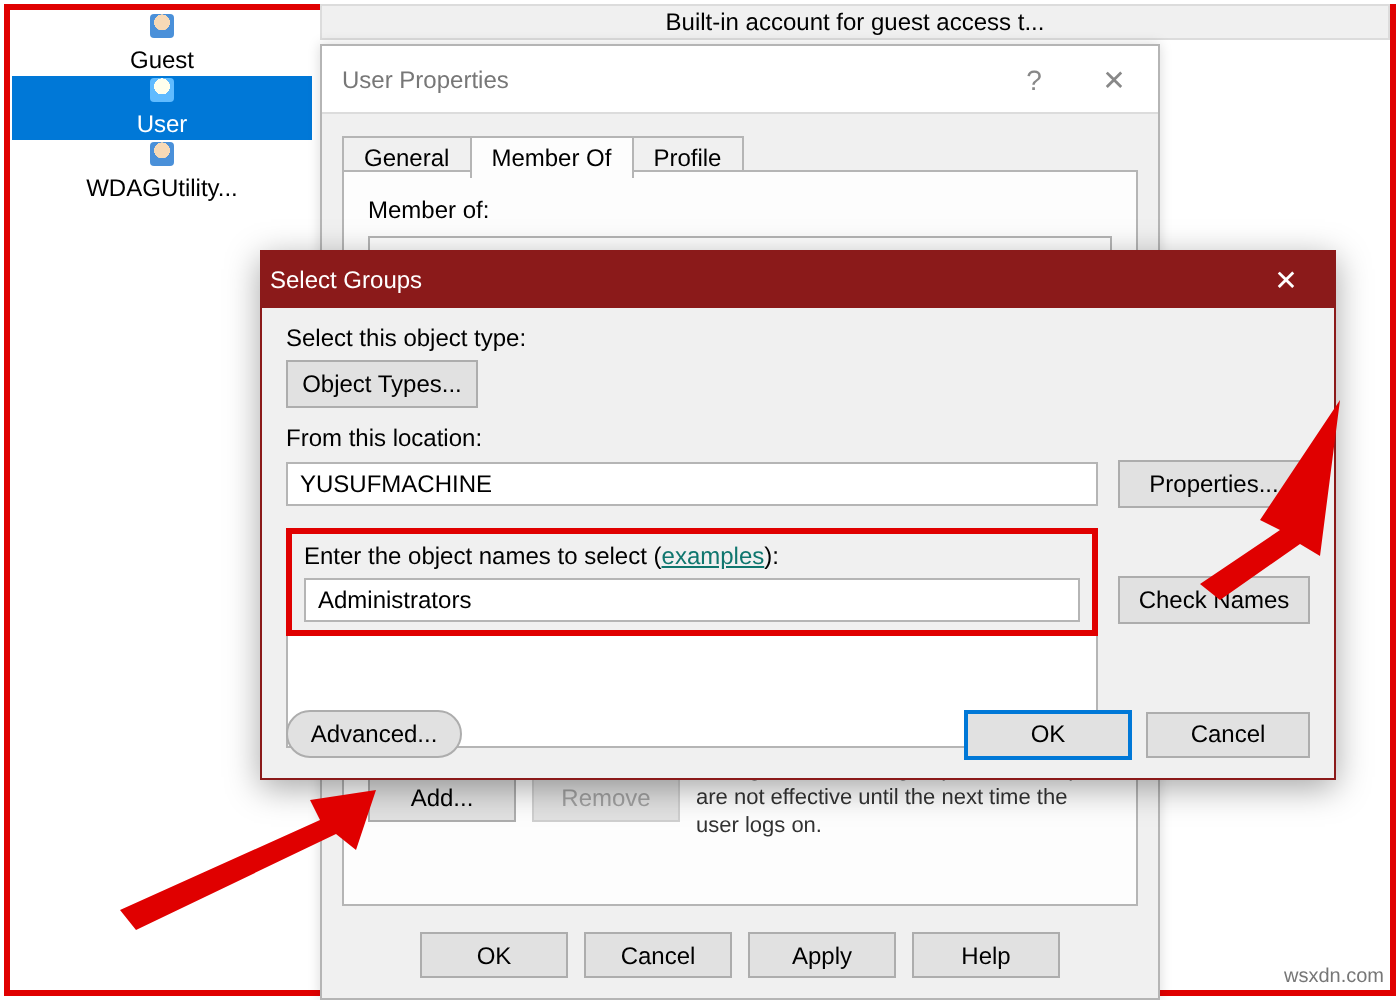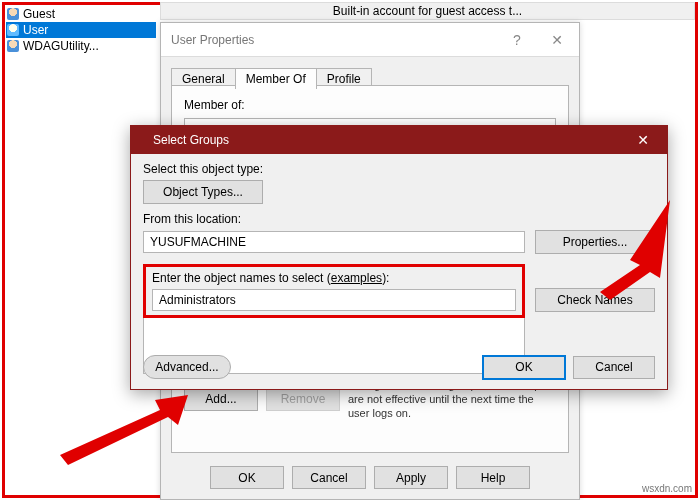--- a/index.html
+++ b/index.html
@@ -1,20 +1,20 @@
 <!DOCTYPE html>
 <html><head>
 <meta charset="utf-8">
 <style>
   * { box-sizing: border-box; font-family: "Segoe UI", Tahoma, sans-serif; font-size: 12px; }
   body { margin: 0; background: #fff; width: 700px; height: 500px; position: relative; overflow: hidden; }
   .red-frame { position: absolute; inset: 2px; border: 3px solid #e00000; }
   .desc-bar { position: absolute; left: 160px; top: 2px; right: 5px; height: 18px; background: #f0f0f0; border: 1px solid #dcdcdc; text-align: center; line-height: 16px; }
   .tree { position: absolute; left: 6px; top: 6px; width: 150px; }
-  .tree-item { display: flex; align-items: center; gap: 4px; padding: 1px 1px; white-space: nowrap; }
+  .tree-item { display: flex; align-items: center; gap: 4px; padding: 1px 12px; white-space: nowrap; flex-direction: column; }
   .tree-item.selected { background: #0078d7; color: #fff; }
   .tree-icon { width: 12px; height: 12px; display: inline-block; }
   .person { background: radial-gradient(circle at 50% 35%, #f7d9b6 40%, transparent 41%), linear-gradient(#4a90d9,#4a90d9); border-radius: 2px; }
   .person.sel { filter: brightness(1.3); }
   
   .dlg1 { position: absolute; left: 160px; top: 22px; width: 420px; height: 478px; background: #f0f0f0; border: 1px solid #b5b5b5; box-shadow: 0 0 6px rgba(0,0,0,0.15); }
   .dlg1-title { height: 34px; background: #fff; border-bottom: 1px solid #dcdcdc; display: flex; align-items: center; justify-content: space-between; padding: 0 2px 0 10px; color: #777; }
   .dlg1-title .wctl { display:flex; }
   .dlg1-title .wbtn { width: 40px; height: 28px; display:flex; align-items:center; justify-content:center; color:#888; font-size:14px; }
   .tabs { display: flex; align-items: flex-end; height: 26px; margin: 6px 0 0 10px; }
@@ -23,32 +23,32 @@
   .tab-body { position: absolute; left: 10px; right: 10px; top: 62px; bottom: 46px; border: 1px solid #b5b5b5; background: #fdfdfd; padding: 12px; }
   .membox { border: 1px solid #b5b5b5; background: #fff; height: 248px; margin-top: 6px; }
   .addrow { display:flex; align-items:center; margin-top: 12px; gap: 8px; }
   .btn { min-width: 74px; height: 23px; background: #e1e1e1; border: 1px solid #adadad; padding: 0 0; cursor: default; text-align:center; }
   .btn[disabled] { color: #a0a0a0; background:#e1e1e1; border-color:#cfcfcf; }
   .btn.def { border: 1px solid #0078d7; outline: 1px solid #0078d7; }
   .note { font-size: 11px; color: #333; line-height: 14px; }
   .dlg1-buttons { position:absolute; bottom:10px; left:0; right:0; display:flex; justify-content:center; gap:8px; }
   
   .dlg2 { position: absolute; left: 130px; top: 125px; width: 538px; height: 265px; background: #f0f0f0; border: 1px solid #8b1a1a; box-shadow: 0 4px 16px rgba(0,0,0,0.35); z-index: 10; }
-  .dlg2-title { height: 28px; background: #8b1a1a; color: #fff; display:flex; align-items:center; justify-content:space-between; padding: 0 4px 0 22px; }
+  .dlg2-title { height: 28px; background: #8b1a1a; color: #fff; display:flex; align-items:center; justify-content:space-between; padding: 0 4px 0 4px; }
   .dlg2-title .close { width: 40px; height: 22px; display:flex; align-items:center; justify-content:center; color:#fff; font-size:14px; }
   .dlg2-body { padding: 8px 12px 10px 12px; position:relative; height: calc(100% - 28px); }
   .field-row { margin-bottom: 4px; }
   .fr-line { display:flex; gap:10px; align-items:center; }
   .txt { flex:1; height:22px; background:#fff; border:1px solid #b5b5b5; padding: 0 6px; display:flex; align-items:center; overflow:hidden; }
-  .btn2 { width: 120px; height:24px; background:#e1e1e1; border:1px solid #adadad; text-align:center; padding:0 6px; cursor:default; }
+  .btn2 { width: 96px; height:24px; background:#e1e1e1; border:1px solid #adadad; text-align:center; padding:0 6px; cursor:default; }
   .highlight { border: 3px solid #e00000; padding: 4px 6px; margin-top:4px; }
   .enter-area { height:56px; background:#fff; border:1px solid #b5b5b5; padding:4px 6px; }
   .dlg2-bottom { position:absolute; left:12px; right:12px; bottom:10px; display:flex; justify-content:space-between; align-items:center; }
   .dlg2-bottom .right { display:flex; gap:8px; }
-  a.link { color:#000000; text-decoration:underline; cursor:default;text-align:center; }
+  a.link { color:#0f766e; text-decoration:underline; cursor:default;text-align:center; }
   
   .arrow { position:absolute; z-index:20; }
   .arrow svg { display:block; }
   .watermark { position:absolute; right:8px; bottom:6px; font-size:10px; color:#777; z-index:30; }
 </style>
 </head>
 <body>
 
 <div class="red-frame"></div>
 

